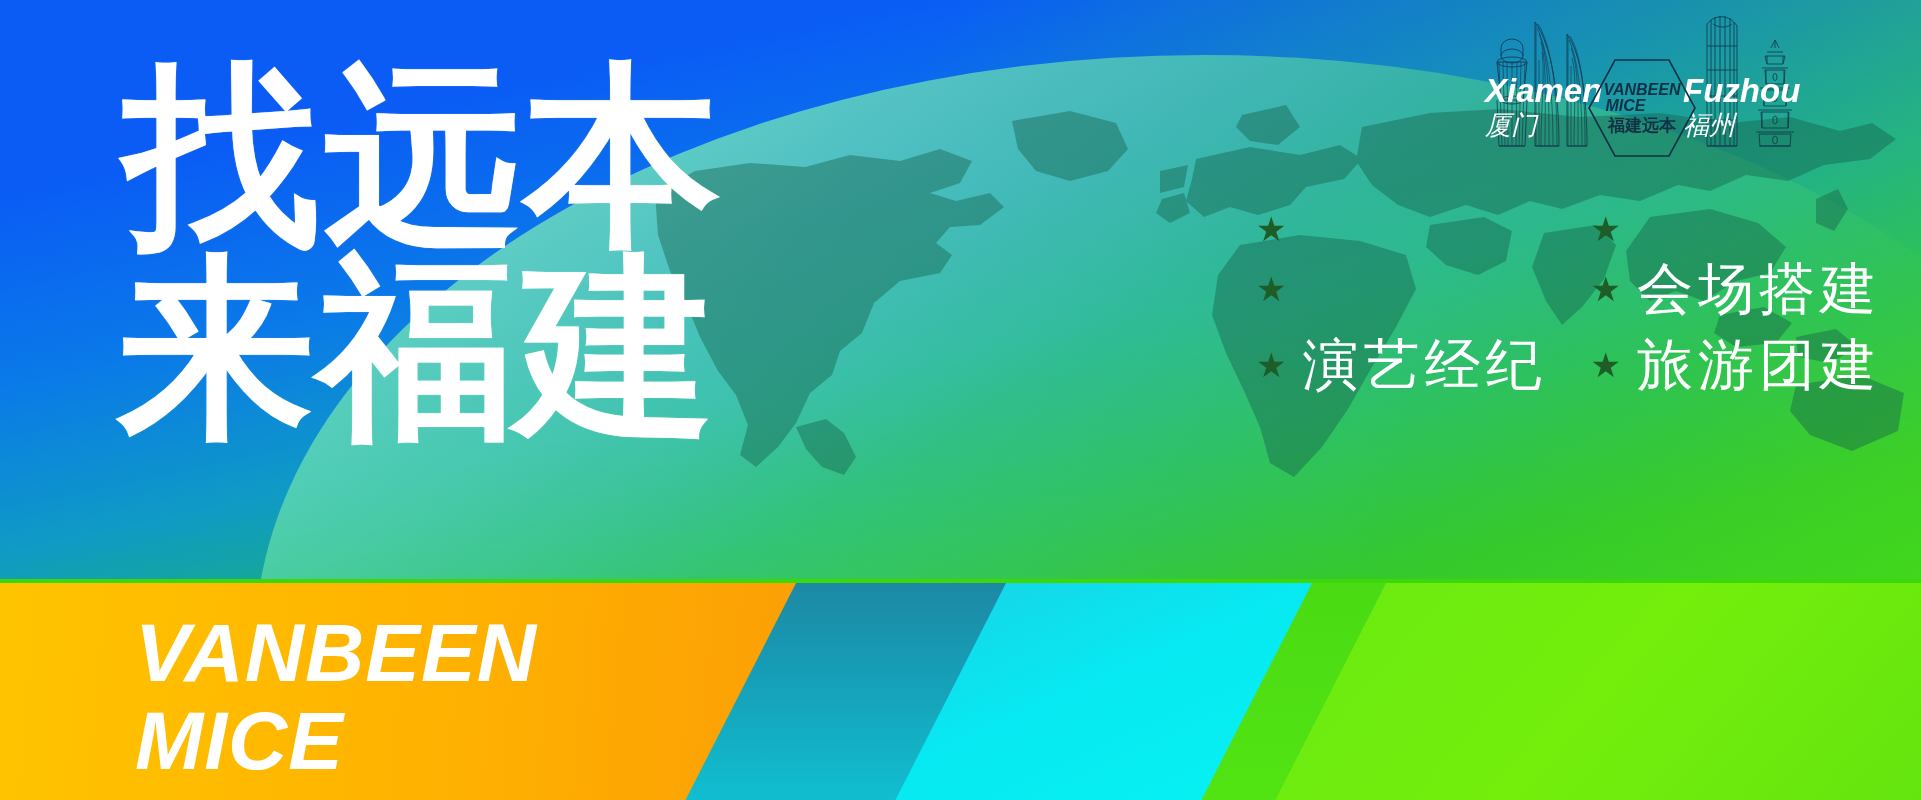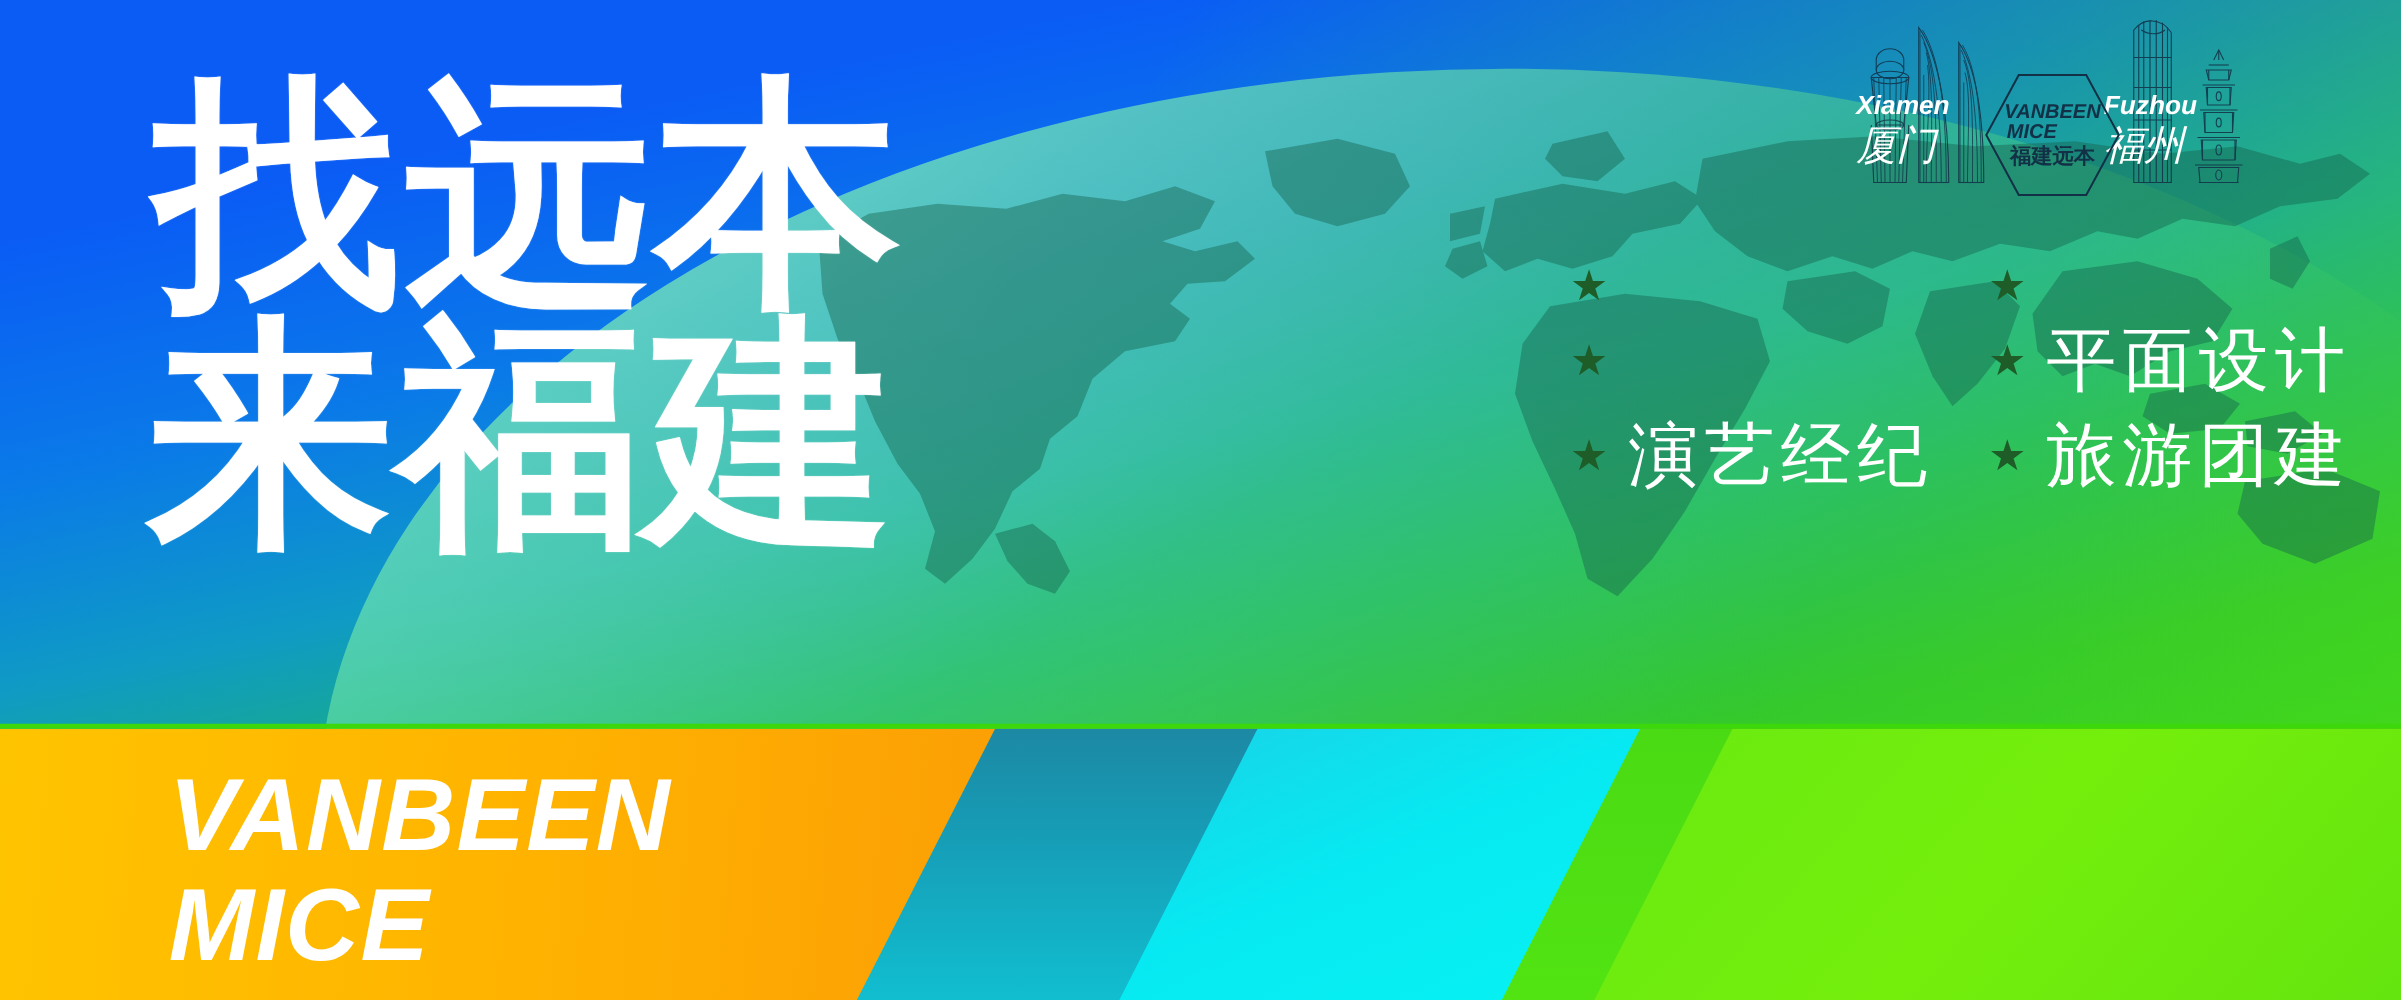--- a/index.html
+++ b/index.html
@@ -119,22 +119,22 @@
 
   .city-name{
     position:absolute;
     color:#ffffff;
     font-style:italic;
     font-weight:900;
     font-family:"Liberation Sans","DejaVu Sans",sans-serif;
     letter-spacing:0px;
     line-height:1;
   }
-  .city-name .en{ display:block; font-size:21px; }
-  .city-name .cn{ display:block; font-size:32px; margin-top:5px; font-weight:400;
+  .city-name .en{ display:block; font-size:33px; }
+  .city-name .cn{ display:block; font-size:26px; margin-top:5px; font-weight:400;
                   font-family:"DejaVu Sans","Liberation Sans",sans-serif; }
 
   .city-xiamen{ left:6px; top:74px; }
   .city-fuzhou{ left:204px; top:74px; }
 
   .hex-badge{
     position:absolute;
     left:108px; top:56px;
     width:110px; height:104px;
     display:flex;
@@ -300,21 +300,21 @@
     </div>
     <div class="service-item">
       <span class="service-star">★</span>
     </div>
 
     <div class="service-item">
       <span class="service-star">★</span>
     </div>
     <div class="service-item">
       <span class="service-star">★</span>
-      <span class="service-label">平面设计</span>
+      <span class="service-label">会场搭建</span>
     </div>
 
     <div class="service-item">
       <span class="service-star">★</span>
       <span class="service-label">演艺经纪</span>
     </div>
     <div class="service-item">
       <span class="service-star">★</span>
       <span class="service-label">旅游团建</span>
     </div>

